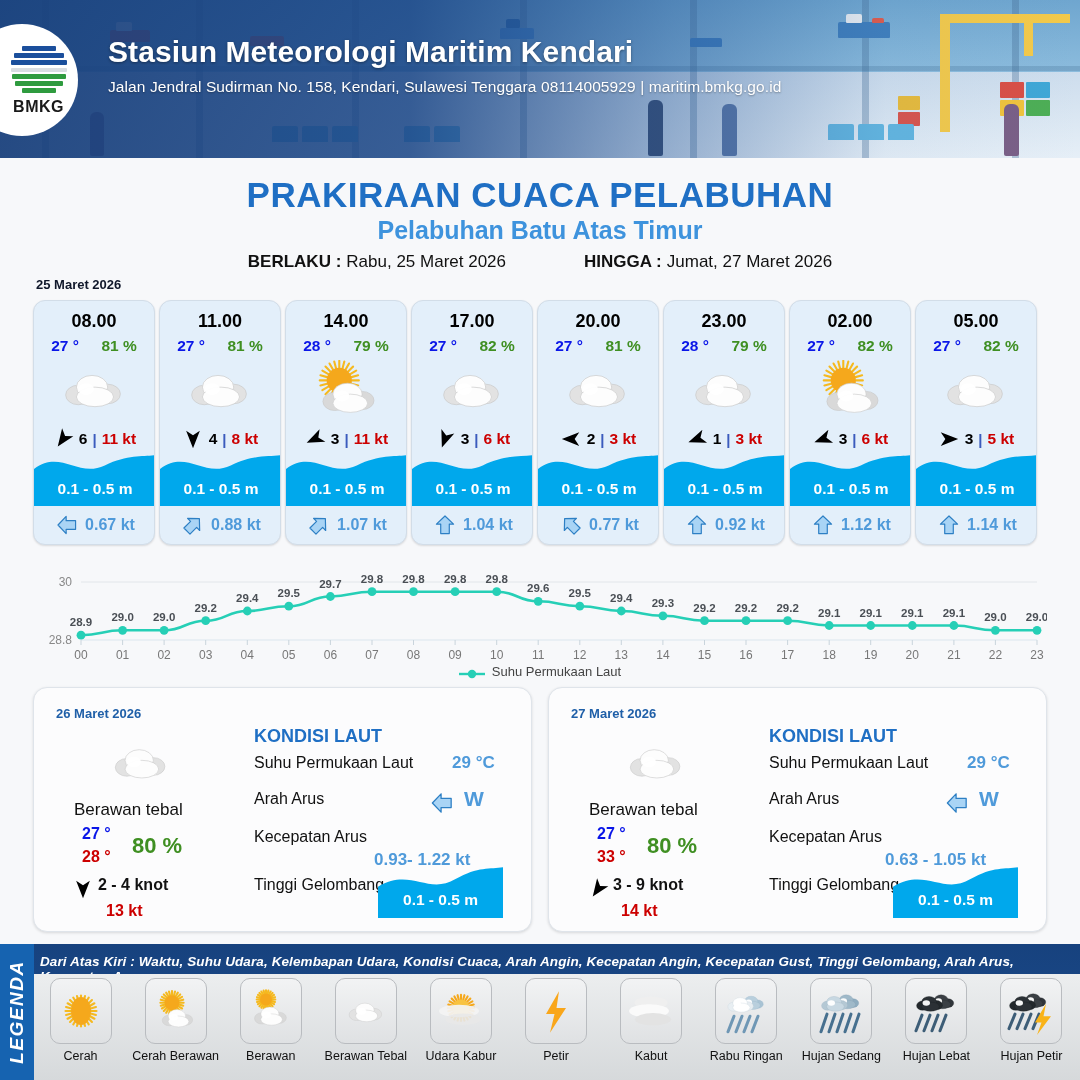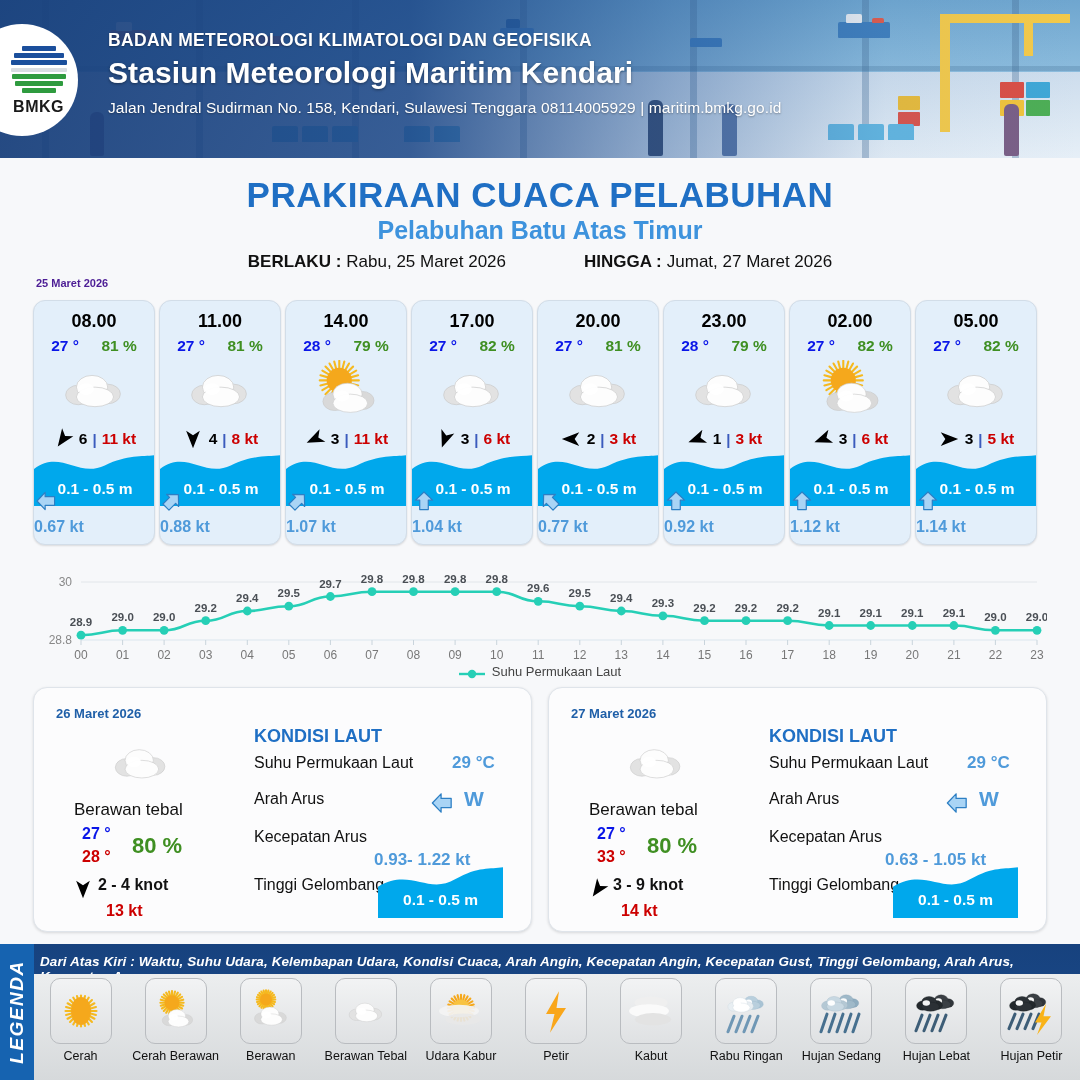--- a/index.html
+++ b/index.html
@@ -65,21 +65,21 @@
   .validrow {
     position:absolute; left:0; top:252px; width:1080px;
     display:flex; justify-content:center; gap:78px; font-size:17px; color:#111;
   }
   .validrow b { font-weight:bold; }
   .validrow span { font-weight:normal; margin-left:5px; }
 
   
   .datelabel {
     position:absolute; left:36px; top:277px;
-    font-size:11px; font-weight:bold; color:#4c1d95;
+    font-size:13px; font-weight:bold; color:#0f172a;
   }
 
   
   .cards { position:absolute; left:33px; top:300px; width:1014px; height:245px; display:flex; gap:4px; }
   .card {
     width:122px; height:245px; border-radius:12px;
     background:#e3effa; border:1px solid #d2dde8;
     box-shadow:0 1px 2px rgba(0,0,0,.12);
     position:relative; overflow:hidden;
     display:flex; flex-direction:column; align-items:center;
@@ -95,21 +95,21 @@
   .c-bar { color:#3b5bbd; font-size:15px; font-weight:bold; }
   .c-gust { font-size:15.5px; font-weight:bold; color:#cc0000; }
   .wave-zone { position:absolute; left:0; bottom:38px; width:122px; height:58px; }
   .wave-zone svg { display:block; width:122px; height:58px; }
   .wave-txt {
     position:absolute; left:0; bottom:46px; width:122px; text-align:center;
     color:#fff; font-size:15.5px; font-weight:bold;
   }
   .cur-row {
     position:absolute; left:0; bottom:8px; width:122px;
-    display:flex; justify-content:center; gap:6px;flex-direction:column;
+    display:flex; align-items:center; justify-content:center; gap:6px;
   }
   .cur-arrow { width:24px; height:22px; }
   .cur-txt { font-size:16px; font-weight:bold; color:#4f9ada; }
 
   
   .chart { position:absolute; left:33px; top:556px; width:1014px; height:112px; }
   .chart svg { display:block; }
   .chart-legend {
     position:absolute; left:0; top:664px; width:1080px;
     display:flex; align-items:center; justify-content:center; gap:7px;
@@ -232,21 +232,20 @@
       <i style="top:16px;width:56px;left:1px;background:#1b4f9c;"></i>
       <i style="top:24px;width:56px;left:1px;background:#d9dde2;height:4px;"></i>
       <i style="top:30px;width:54px;left:2px;background:#2f9b3f;"></i>
       <i style="top:37px;width:48px;left:5px;background:#2f9b3f;"></i>
       <i style="top:44px;width:34px;left:12px;background:#2f9b3f;"></i>
     </div>
     <div class="logo-text">BMKG</div>
   </div>
 
   <div class="hdr-text">
-    <div class="hdr-line1">BADAN METEOROLOGI KLIMATOLOGI DAN GEOFISIKA</div>
     <div class="hdr-line2">Stasiun Meteorologi Maritim Kendari</div>
     <div class="hdr-line3">Jalan Jendral Sudirman No. 158, Kendari, Sulawesi Tenggara  08114005929 | maritim.bmkg.go.id</div>
   </div>
 </div>
 
 <div class="title1">PRAKIRAAN CUACA PELABUHAN</div>
 <div class="title2">Pelabuhan Batu Atas Timur</div>
 <div class="validrow">
   <div>
     <b>BERLAKU :</b><span>Rabu, 25 Maret 2026</span>

